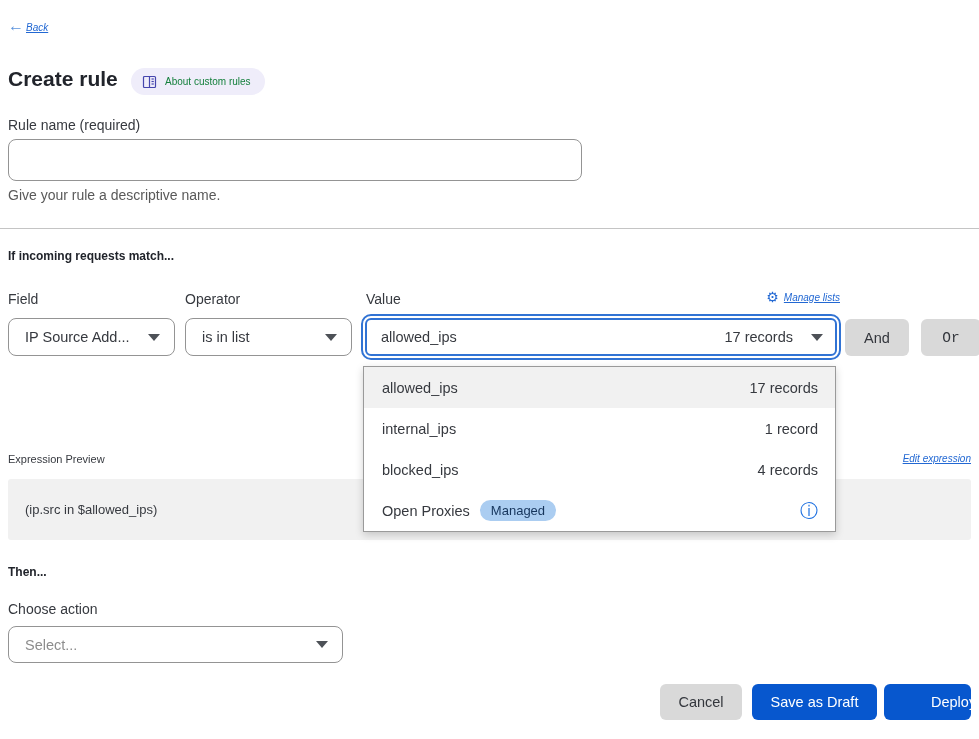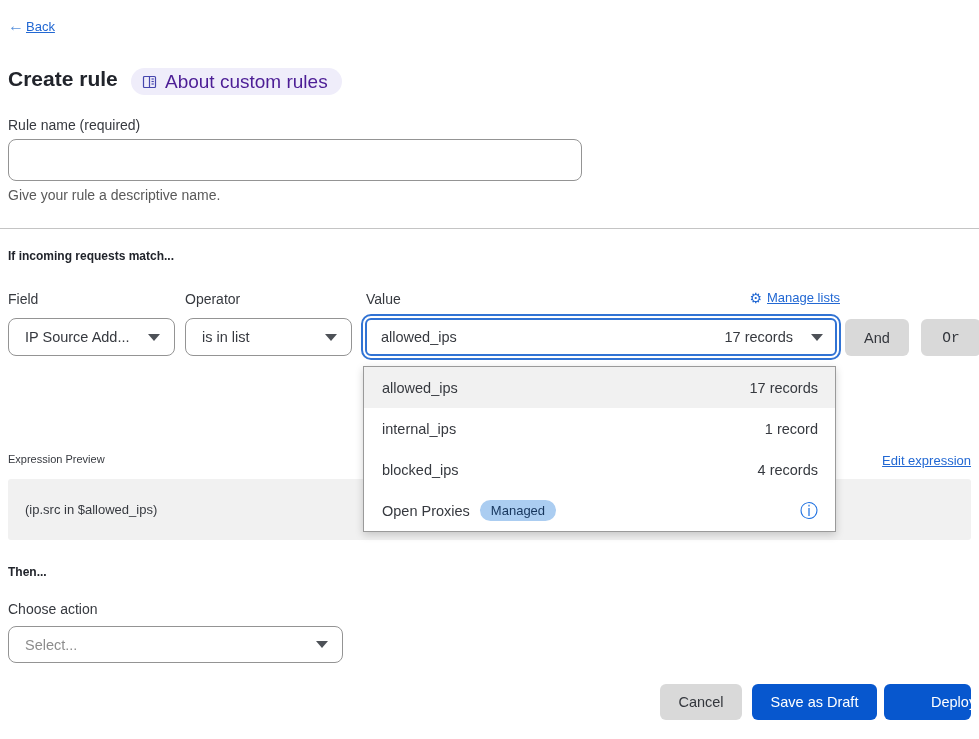--- a/index.html
+++ b/index.html
@@ -14,35 +14,36 @@
     height: 739px;
     background: #fff;
     overflow: hidden;
   }
   .abs { position: absolute; }
 
   a.link {
     color: #2268d3;
     text-decoration: underline;
     cursor: pointer;
-    font-size: 13px;
+    font-size: 10px;
+    font-style: italic;
   }
 
   
   .back-wrap { left: 8px; top: 17px; font-size: 16px; color: #5b93dd; }
   .back-wrap .arrow { text-decoration: none; margin-right: 2px; }
 
   
   .page-title { left: 8px; top: 67px; font-size: 21px; font-weight: bold; color: #21242b; }
   .about-badge {
     left: 131px; top: 68px; height: 27px;
     display: flex; align-items: center; gap: 8px;
-    background: #efedfa; color: #4c1d95;
+    background: #efedfa; color: #15803d;
     border-radius: 14px; padding: 0 14px 0 11px;
-    font-size: 19px; cursor: pointer;
+    font-size: 10px; cursor: pointer;
   }
   .book-icon svg { display: block; }
 
   
   .form-label { font-size: 14px; color: #36393f; }
   .helper-text { font-size: 14px; color: #595959; }
   .text-input {
     left: 8px; top: 139px; width: 574px; height: 42px;
     border: 1px solid #949494; border-radius: 8px;
     font-size: 15px; padding: 0 14px; outline: none;

